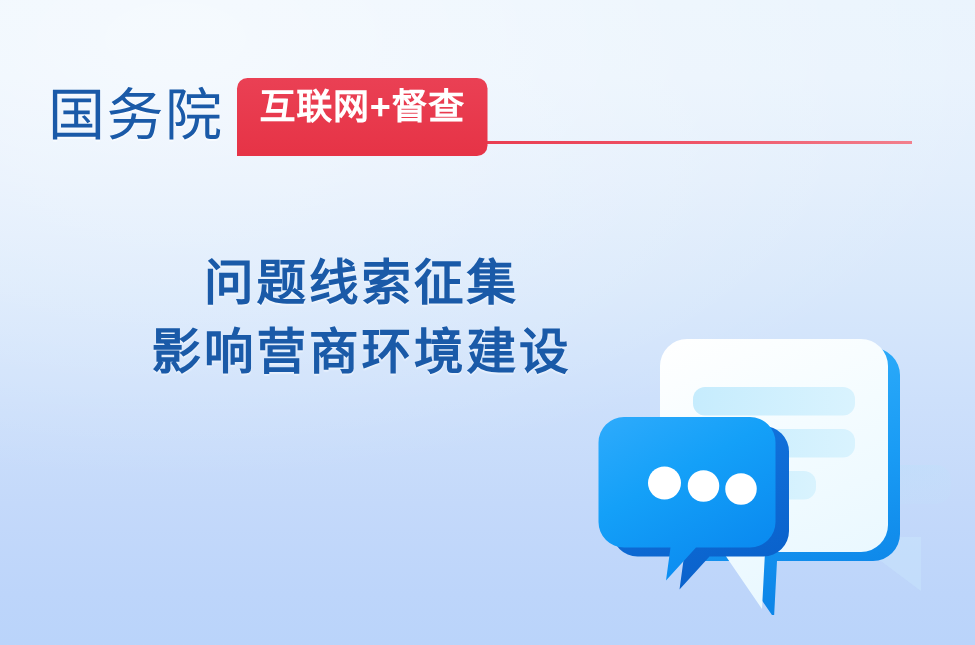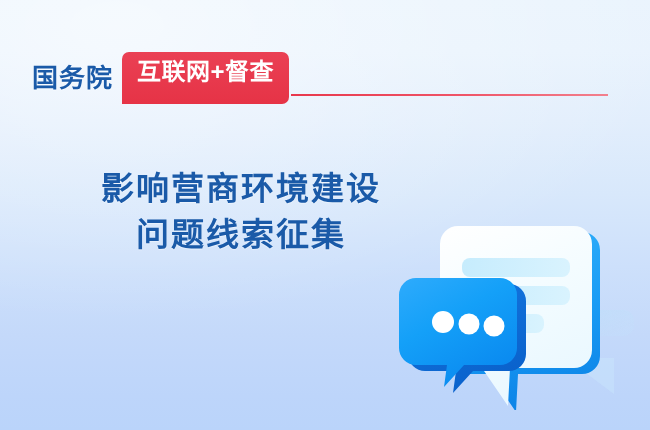--- a/index.html
+++ b/index.html
@@ -46,22 +46,22 @@
   .header {
     position: absolute;
     left: 32px;
     top: 56px;
     display: flex;
     align-items: center;
     height: 44px;
     z-index: 5;
   }
   .gov-label {
-    font-size: 26px;
-    font-weight: 700;
+    font-size: 38px;
+    font-weight: 400;
     color: #1a5aa8;
     letter-spacing: 1px;
     line-height: 1;
     white-space: nowrap;
     text-shadow: 0 1px 0 rgba(255,255,255,0.55);
   }
   .badge {
     margin-left: 9px;
     background: #e8384c;
     background: linear-gradient(to bottom, #ea4054 0%, #e63346 100%);
@@ -128,22 +128,22 @@
 <div class="banner">
 
   <div class="header">
     <span class="gov-label">国务院</span>
     <span class="badge">互联网+督查</span>
   </div>
 
   <div class="rule"></div>
 
   <div class="headline">
+    <span class="line">问题线索征集</span>
     <span class="line">影响营商环境建设</span>
-    <span class="line">问题线索征集</span>
   </div>
 
   <div class="illustration">
     <svg viewBox="0 0 252 212" xmlns="http://www.w3.org/2000/svg">
       <defs>
         <linearGradient id="gBackFill" x1="0" y1="0" x2="0.35" y2="1">
           <stop offset="0%" stop-color="#ffffff"></stop>
           <stop offset="48%" stop-color="#f4fcff"></stop>
           <stop offset="100%" stop-color="#eaf8ff"></stop>
         </linearGradient>

